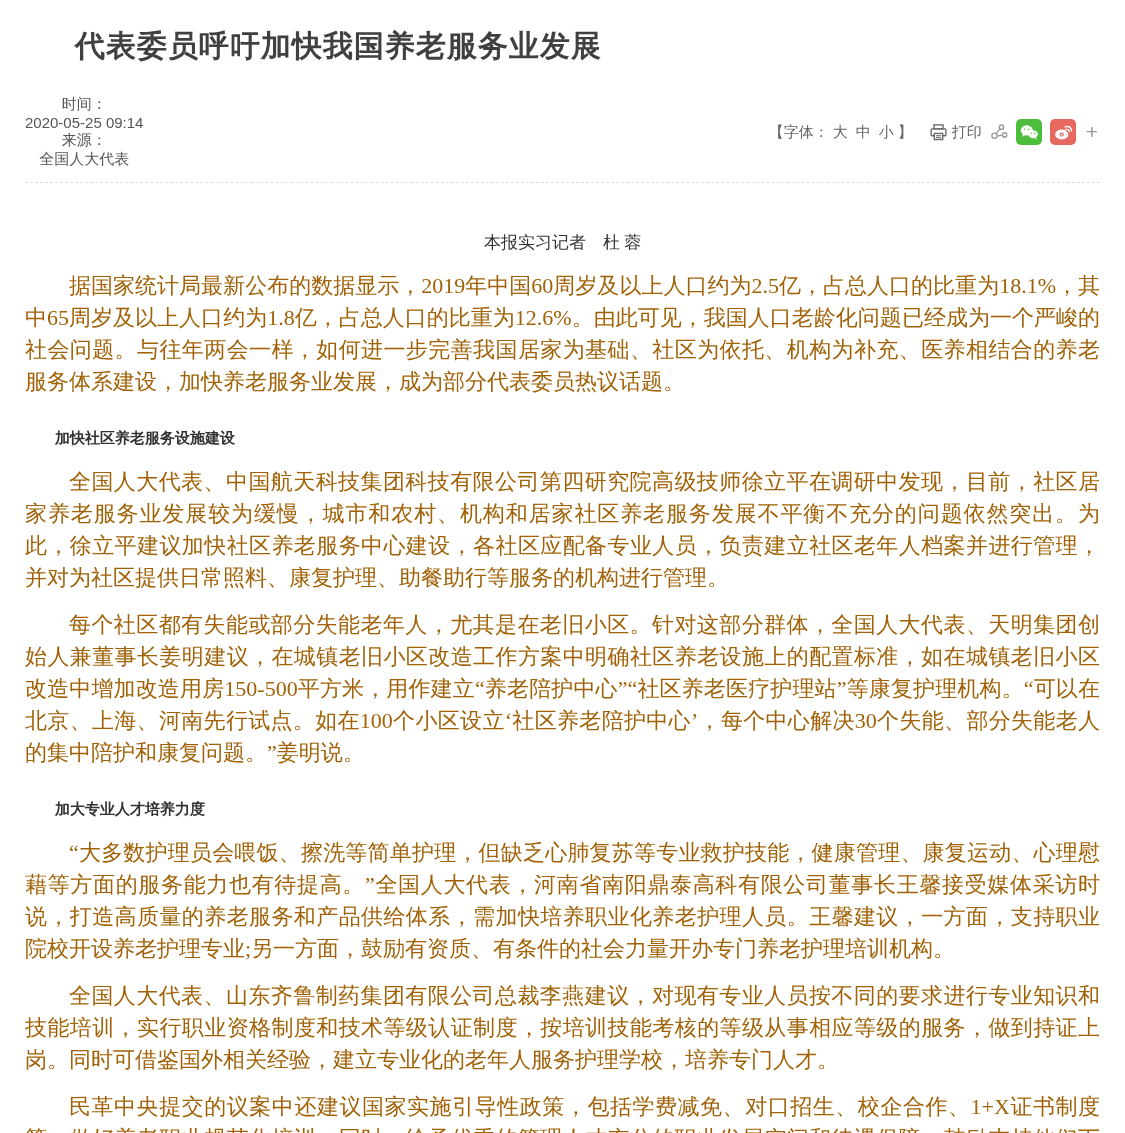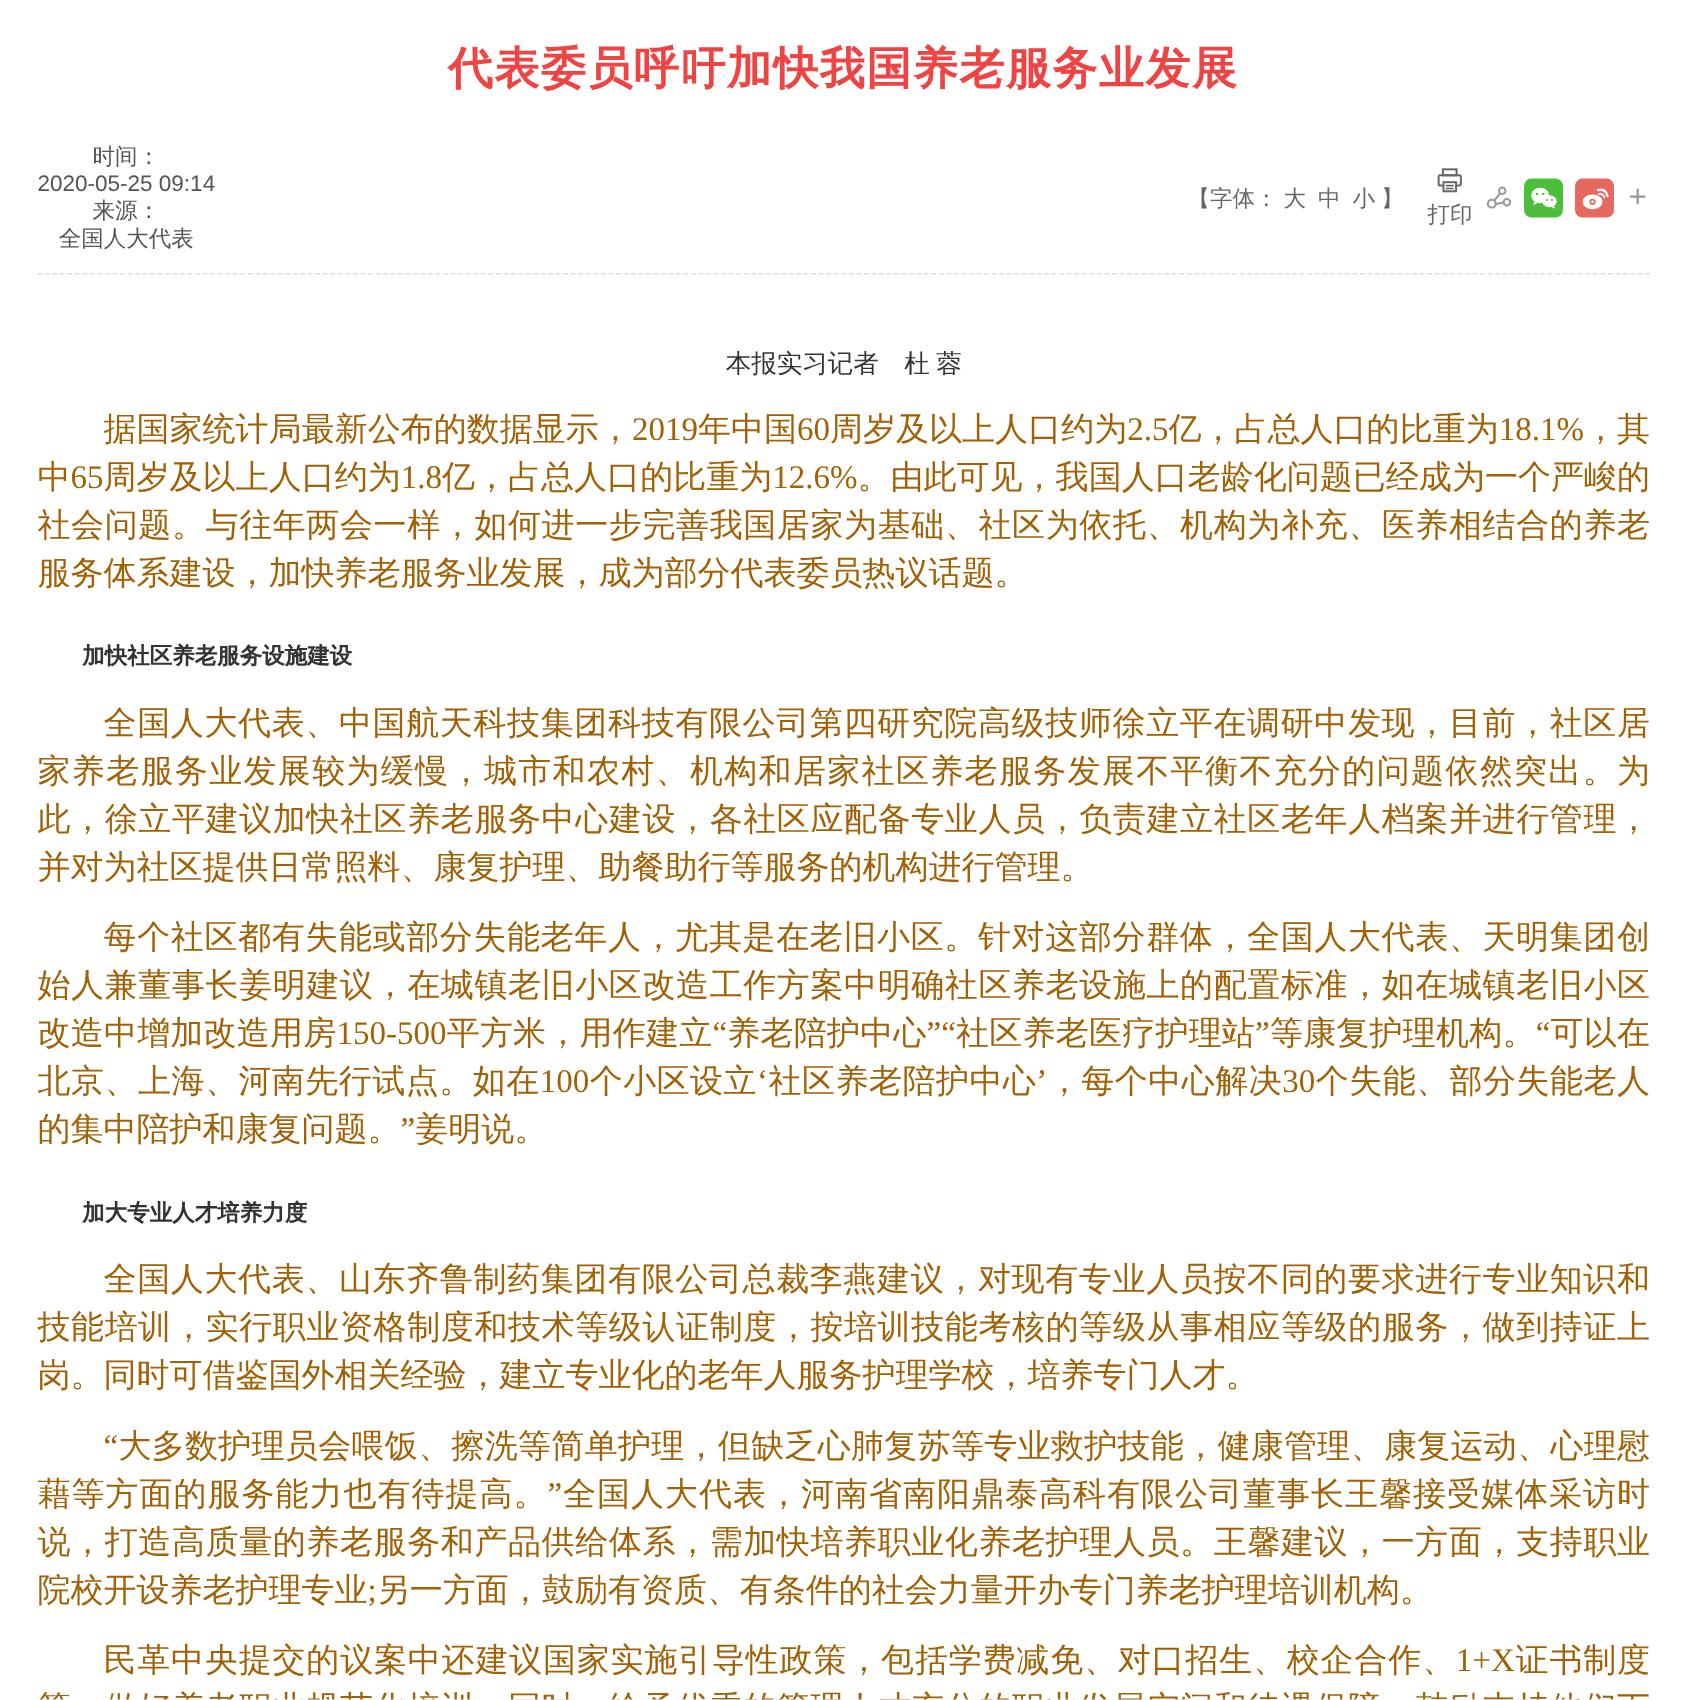--- a/index.html
+++ b/index.html
@@ -6,40 +6,40 @@
   html, body { margin: 0; padding: 0; }
   body {
     width: 1125px; height: 1133px; overflow: hidden;
     background: #ffffff; color: #333;
     font-family: "Liberation Serif", "DejaVu Serif", serif;
   }
   .page { width: 1125px; padding: 0 25px; }
 
   .page-title {
     font-family: "Liberation Sans", "DejaVu Sans", sans-serif;
-    font-size: 30px; font-weight: bold; color: #ef4444;
-    text-align: center; margin: 25px 50px 0; line-height: 42px;
+    font-size: 30px; font-weight: bold; color: #404040;
+    margin: 25px 50px 0; line-height: 42px;
     letter-spacing: 1px;
   }
 
   .meta-row {
     display: flex; justify-content: space-between; align-items: center;
     margin-top: 28px; padding-bottom: 13px;
     border-bottom: 1px dashed #ddd;
     font-family: "Liberation Sans", "DejaVu Sans", sans-serif;
     font-size: 15px; color: #555;
   }
   .meta-left { display: flex; align-items: center; flex-direction: column; }
   .meta-left .sep { display: inline-block; width: 14px; }
   .meta-left .src-gap { display: inline-block; width: 6px; }
 
   .controls { display: flex; align-items: center; gap: 8px; color: #666; }
   .font-ctl { display: flex; align-items: center; }
   .font-btn { cursor: pointer; margin: 0 4px; }
-  .print-btn { display: flex; align-items: center; gap: 4px; cursor: pointer; margin-left: 8px; flex-direction: column; }
+  .print-btn { display: flex; align-items: center; gap: 4px; cursor: pointer; margin-left: 8px; }
   .icon-btn { display: flex; align-items: center; justify-content: center; cursor: pointer; }
   .app-icon {
     width: 26px; height: 26px; border-radius: 5px;
     display: flex; align-items: center; justify-content: center;
   }
   .plus-btn {
     font-family: "Liberation Sans", sans-serif;
     font-size: 21px; color: #999; line-height: 20px; cursor: pointer;
     padding: 0 2px; font-weight: 300;
   }
@@ -143,18 +143,18 @@
   </div>
 
   <div class="byline">本报实习记者　杜 蓉</div>
 
   <div class="article-body" id="article-body">
       <p class="para">据国家统计局最新公布的数据显示，2019年中国60周岁及以上人口约为2.5亿，占总人口的比重为18.1%，其中65周岁及以上人口约为1.8亿，占总人口的比重为12.6%。由此可见，我国人口老龄化问题已经成为一个严峻的社会问题。与往年两会一样，如何进一步完善我国居家为基础、社区为依托、机构为补充、医养相结合的养老服务体系建设，加快养老服务业发展，成为部分代表委员热议话题。</p>
       <h3 class="sec-heading">加快社区养老服务设施建设</h3>
       <p class="para">全国人大代表、中国航天科技集团科技有限公司第四研究院高级技师徐立平在调研中发现，目前，社区居家养老服务业发展较为缓慢，城市和农村、机构和居家社区养老服务发展不平衡不充分的问题依然突出。为此，徐立平建议加快社区养老服务中心建设，各社区应配备专业人员，负责建立社区老年人档案并进行管理，并对为社区提供日常照料、康复护理、助餐助行等服务的机构进行管理。</p>
       <p class="para">每个社区都有失能或部分失能老年人，尤其是在老旧小区。针对这部分群体，全国人大代表、天明集团创始人兼董事长姜明建议，在城镇老旧小区改造工作方案中明确社区养老设施上的配置标准，如在城镇老旧小区改造中增加改造用房150-500平方米，用作建立“养老陪护中心”“社区养老医疗护理站”等康复护理机构。“可以在北京、上海、河南先行试点。如在100个小区设立‘社区养老陪护中心’，每个中心解决30个失能、部分失能老人的集中陪护和康复问题。”姜明说。</p>
       <h3 class="sec-heading">加大专业人才培养力度</h3>
+      <p class="para">“大多数护理员会喂饭、擦洗等简单护理，但缺乏心肺复苏等专业救护技能，健康管理、康复运动、心理慰藉等方面的服务能力也有待提高。”全国人大代表，河南省南阳鼎泰高科有限公司董事长王馨接受媒体采访时说，打造高质量的养老服务和产品供给体系，需加快培养职业化养老护理人员。王馨建议，一方面，支持职业院校开设养老护理专业;另一方面，鼓励有资质、有条件的社会力量开办专门养老护理培训机构。</p>
       <p class="para">全国人大代表、山东齐鲁制药集团有限公司总裁李燕建议，对现有专业人员按不同的要求进行专业知识和技能培训，实行职业资格制度和技术等级认证制度，按培训技能考核的等级从事相应等级的服务，做到持证上岗。同时可借鉴国外相关经验，建立专业化的老年人服务护理学校，培养专门人才。</p>
-      <p class="para">“大多数护理员会喂饭、擦洗等简单护理，但缺乏心肺复苏等专业救护技能，健康管理、康复运动、心理慰藉等方面的服务能力也有待提高。”全国人大代表，河南省南阳鼎泰高科有限公司董事长王馨接受媒体采访时说，打造高质量的养老服务和产品供给体系，需加快培养职业化养老护理人员。王馨建议，一方面，支持职业院校开设养老护理专业;另一方面，鼓励有资质、有条件的社会力量开办专门养老护理培训机构。</p>
       <p class="para">民革中央提交的议案中还建议国家实施引导性政策，包括学费减免、对口招生、校企合作、1+X证书制度等，做好养老职业规范化培训。同时，给予优秀的管理人才充分的职业发展空间和待遇保障，鼓励支持他们下沉社区、服务社区，推动各项养老服务的协同开展，提升社区养老的整体服务质量。</p>
     </div>
 
 </div>
 
 </body></html>

